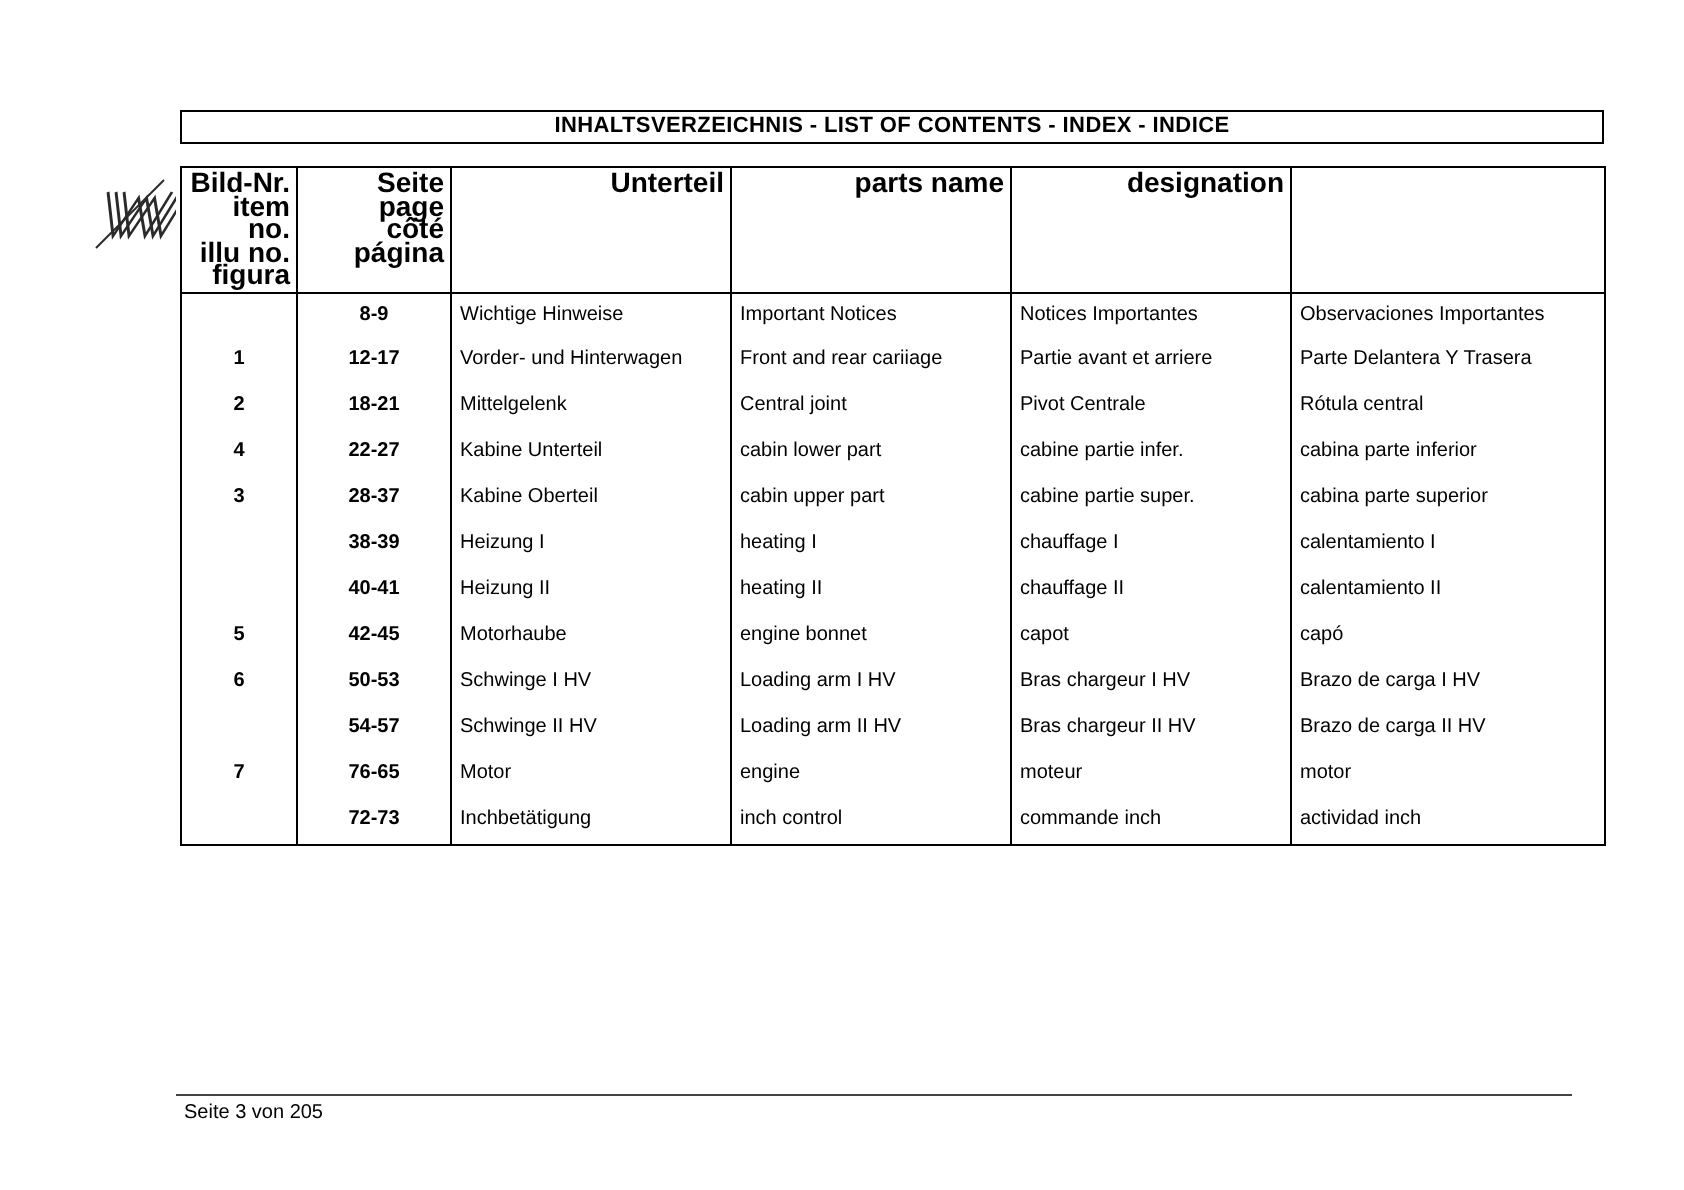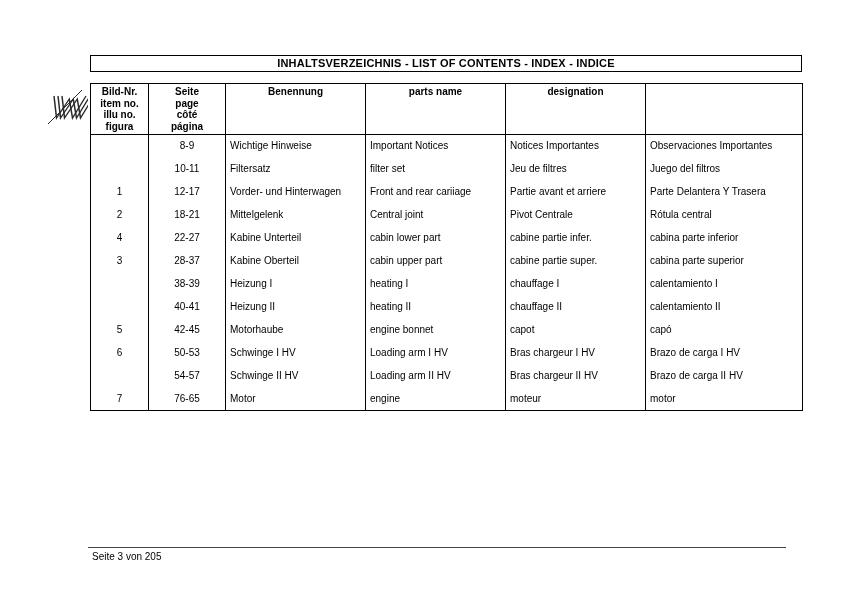--- a/index.html
+++ b/index.html
@@ -35,41 +35,41 @@
     width: 712px;
     border-collapse: collapse;
     table-layout: fixed;
     border: 1px solid #000;
     font-size: 10px;
   }
   .toc th, .toc td { border-right: 1px solid #000; }
   .toc th:last-child, .toc td:last-child { border-right: none; margin-top: 28px; }
   .toc th {
     border-bottom: 1px solid #000;
-    text-align: center; vertical-align: top;
+    text-align: right; vertical-align: top;
     padding: 2px 3px;
-    font-size: 10px; font-weight: bold;
+    font-size: 14px; font-weight: bold;
     white-space: pre-line;
     line-height: 11.5px;
     height: 47px;
   }
   .toc td {
     vertical-align: top;
     padding: 5px 4px 0 4px;
     line-height: 12px;
   }
   .toc tbody tr { height: 23px; }
   .toc tbody tr:nth-child(14) { height: 35px; }
   .col-figure { width: 58px; }
   .col-pages  { width: 77px; }
   .col-de     { width: 140px; }
   .col-en     { width: 140px; }
   .col-fr     { width: 140px; }
   .col-es     { width: 157px; }
-  td.cell-figure, td.cell-pages { text-align: center; font-weight: normal; }
+  td.cell-figure, td.cell-pages { text-align: center; font-weight: bold; }
   .footer-rule {
     position: absolute;
     left: 88px; top: 547px;
     width: 698px; height: 0;
     border-top: 1px solid #444;
   }
   .footer-text {
     position: absolute;
     left: 92px; top: 551px;
     font-size: 10px;
@@ -105,42 +105,34 @@
     <thead>
       <tr>
         <th>Bild-Nr.
 item no.
 illu no.
 figura</th>
         <th>Seite
 page
 côté
 página</th>
-        <th>Benennung</th>
+        <th>Unterteil</th>
         <th>parts name</th>
         <th>designation</th>
         <th></th>
       </tr>
     </thead>
     <tbody>
       <tr>
         <td class="cell-figure"></td>
         <td class="cell-pages">8-9</td>
         <td>Wichtige Hinweise</td>
         <td>Important Notices</td>
         <td>Notices Importantes</td>
         <td>Observaciones Importantes</td>
-      </tr>
-        <tr>
-        <td class="cell-figure"></td>
-        <td class="cell-pages">10-11</td>
-        <td>Filtersatz</td>
-        <td>filter set</td>
-        <td>Jeu de filtres</td>
-        <td>Juego del filtros</td>
       </tr>
         <tr>
         <td class="cell-figure">1</td>
         <td class="cell-pages">12-17</td>
         <td>Vorder- und Hinterwagen</td>
         <td>Front and rear cariiage</td>
         <td>Partie avant et arriere</td>
         <td>Parte Delantera Y Trasera</td>
       </tr>
         <tr>
@@ -208,19 +200,27 @@
         <td>Brazo de carga II HV</td>
       </tr>
         <tr>
         <td class="cell-figure">7</td>
         <td class="cell-pages">76-65</td>
         <td>Motor</td>
         <td>engine</td>
         <td>moteur</td>
         <td>motor</td>
       </tr>
+        <tr>
+        <td class="cell-figure"></td>
+        <td class="cell-pages">72-73</td>
+        <td>Inchbetätigung</td>
+        <td>inch control</td>
+        <td>commande inch</td>
+        <td>actividad inch</td>
+      </tr>
     </tbody>
   </table>
 
   <div class="footer-rule"></div>
   <div class="footer-text">Seite 3 von 205</div>
 
 </div>
 
 </body></html>

